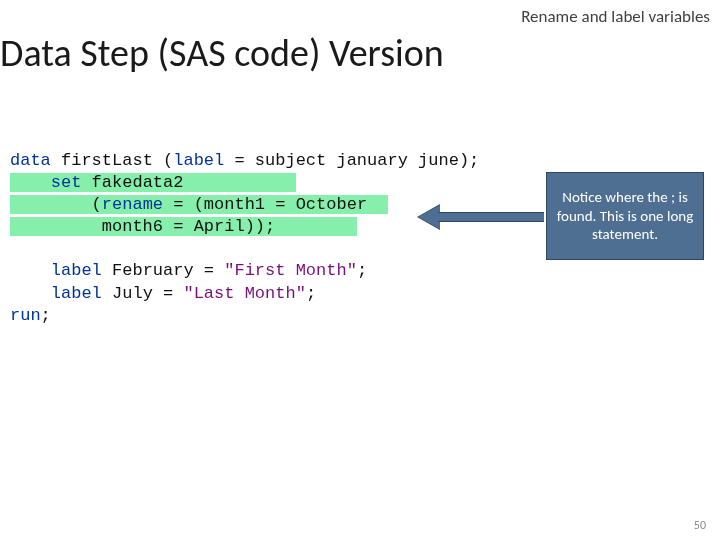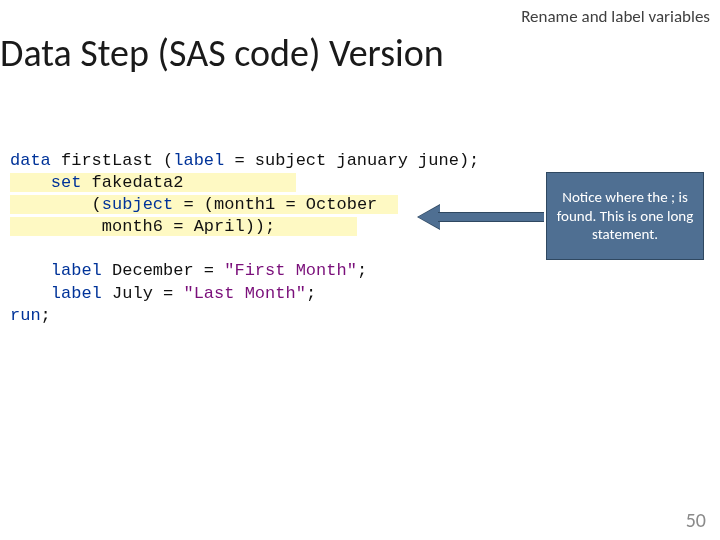--- a/index.html
+++ b/index.html
@@ -34,21 +34,21 @@
     left: 10px;
     font-family: "Courier New", monospace;
     font-size: 17px;
     line-height: 1.3;
     white-space: pre;
   }
   .kw { color: #003399; font-weight: normal; }
   .nm { color: #111111; }
   .str { color: #7a0f7a; }
   .hl {
-    background: #fef9c3;
+    background: #86efac;
   }
   .callout {
     position: absolute;
     top: 172px;
     left: 540px;
     width: 158px;
     height: 88px;
     background: #4f6f92;
     border: 1.5px solid #2f4861;
     color: #ffffff;
@@ -96,37 +96,37 @@
     height: 0;
     border-top: 13px solid transparent;
     border-bottom: 13px solid transparent;
     border-right: 23px solid #2f4861;
     z-index: -1;
   }
   .page-num {
     position: absolute;
     bottom: 8px;
     right: 14px;
-    font-size: 20px;
+    font-size: 12px;
     color: #8a8a8a;
   }
 </style>
 </head>
 <body>
 
 <div class="breadcrumb">Rename and label variables</div>
 
 <h1 class="title">Data Step (SAS code) Version</h1>
 
 <div class="code-block"><span class="kw">data</span><span class="nm"> firstLast (</span><span class="kw">label</span><span class="nm"> = subject january june);</span>
 <span class="hl"><span>    </span><span class="kw">set</span><span class="nm"> fakedata2</span>           </span>
-<span class="hl"><span class="nm">        (</span><span class="kw">subject</span><span class="nm"> = (month1 = October</span>  </span>
+<span class="hl"><span class="nm">        (</span><span class="kw">rename</span><span class="nm"> = (month1 = October</span>  </span>
 <span class="hl"><span class="nm">         month6 = April));</span>        </span>
 <span> </span>
-<span>    </span><span class="kw">label</span><span class="nm"> December = </span><span class="str">"First Month"</span><span class="nm">;</span>
+<span>    </span><span class="kw">label</span><span class="nm"> February = </span><span class="str">"First Month"</span><span class="nm">;</span>
 <span>    </span><span class="kw">label</span><span class="nm"> July = </span><span class="str">"Last Month"</span><span class="nm">;</span>
 <span class="kw">run</span><span class="nm">;</span></div>
 
 <div class="arrow">
   <div class="arrow-head-border"></div>
   <div class="arrow-head"></div>
   <div class="arrow-shaft"></div>
 </div>
 
 <div class="callout">

